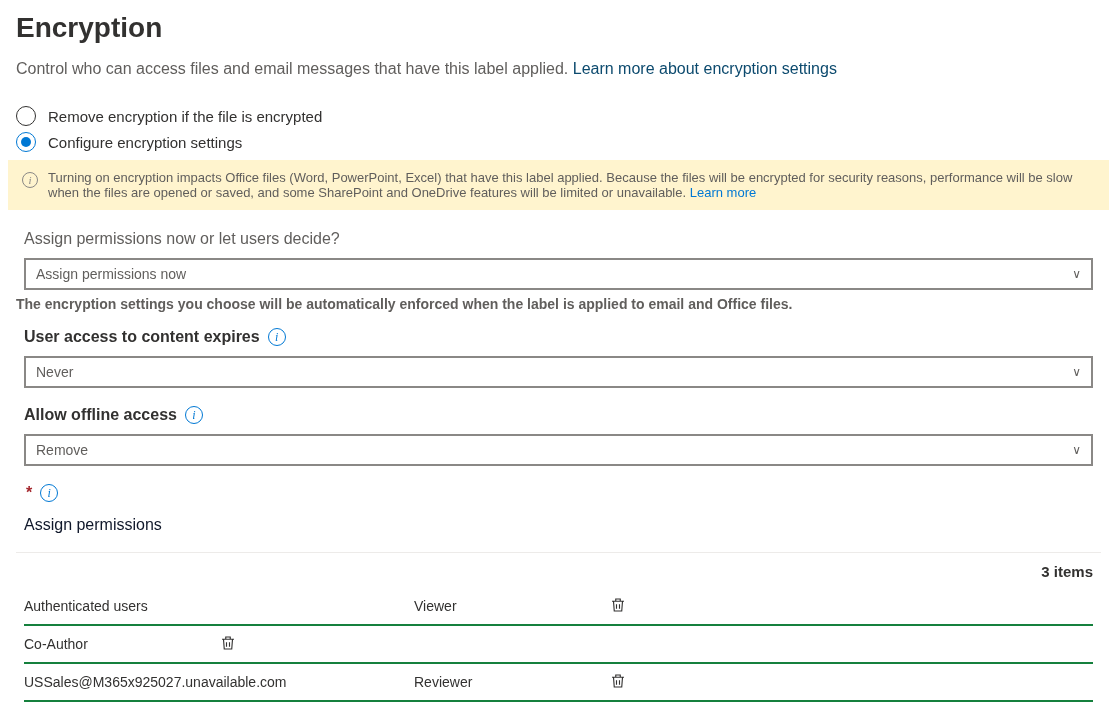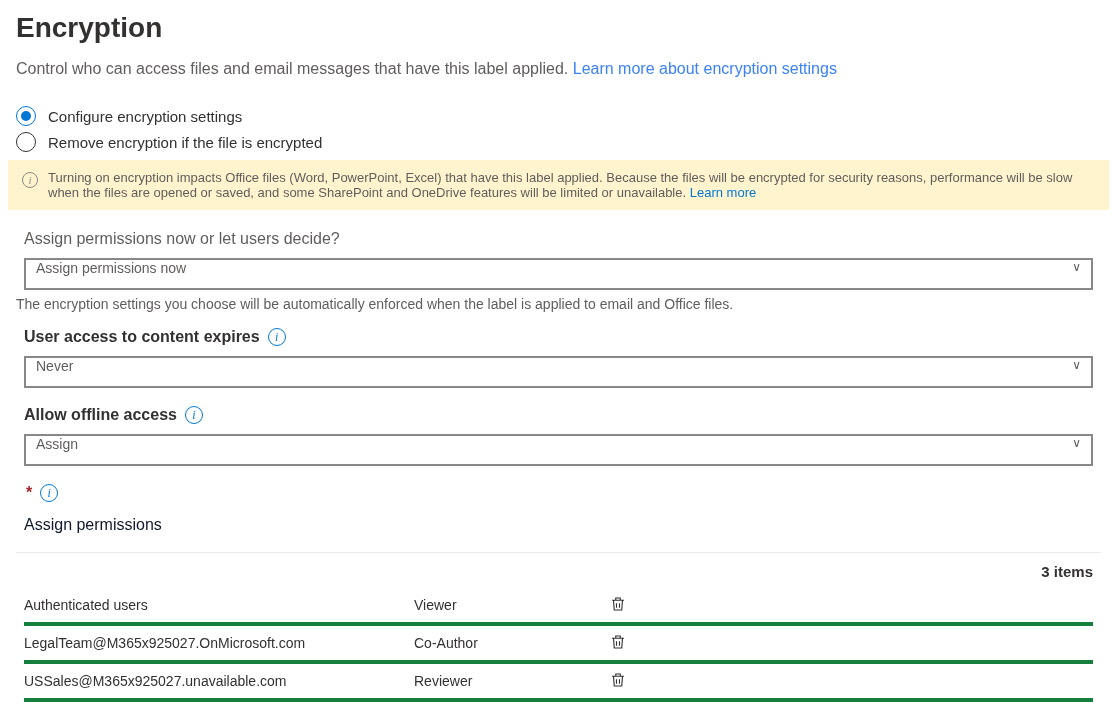--- a/index.html
+++ b/index.html
@@ -18,21 +18,21 @@
       font-size: 28px;
       font-weight: 600;
       margin-bottom: 16px;
     }
     .subtitle {
       font-size: 16px;
       color: #605e5c;
       margin-bottom: 28px;
     }
     .subtitle a {
-      color: #3b82f6;
+      color: #0c4a6e;
       text-decoration: none;
     }
     .radio-group {
       margin-bottom: 8px;
     }
     .radio-option {
       display: flex;
       align-items: center;
       margin-bottom: 6px;
       font-size: 15px;
@@ -122,21 +122,21 @@
       font-style: italic;
       color: #8a8886;
       font-family: serif;
     }
     .dropdown {
       width: 100%;
       height: 32px;
       border: 2px solid #8a8886;
       background: #fff;
       display: flex;
-      align-items: flex-start;
+      align-items: center;
       justify-content: space-between;
       padding: 0 10px;
       font-size: 14px;
       color: #605e5c;
       cursor: pointer;
     }
     .dropdown .caret {
       font-size: 12px;
       color: #605e5c;
     }
@@ -170,63 +170,64 @@
       padding-right: 8px;
     }
     .perm-table {
       width: 100%;
       padding-left: 8px;
       padding-right: 8px;
     }
     .perm-row {
       display: flex;
       align-items: center;
-      border-bottom: 4px solid #15803d;
+      border-bottom: 2px solid #15803d;
       height: 38px;
       font-size: 14px;
       color: #323130;
     }
     .perm-col-user {
       width: 390px;
     }
     .perm-col-role {
       width: 195px;
     }
     .perm-col-action {
       flex: 0 0 auto;
     }
     .trash-icon {
       width: 18px;
       height: 20px;
       cursor: pointer;
     }
     .help-text-outer {
       padding-left: 8px;
+      font-weight: bold;
     }
   </style>
 </head>
 <body>
 
 <h1>Encryption</h1>
 
 <p class="subtitle">
   <span>Control who can access files and email messages that have this label applied. </span><a href="#">Learn more about encryption settings</a>
 </p>
 
 <div class="radio-group">
+  <div class="radio-option">
+    <span class="radio-circle"></span>
+    <span>Remove encryption if the file is encrypted</span>
+  </div>
   <div class="radio-option">
     <span class="radio-circle selected">
         <span class="radio-inner"></span>
       </span>
     <span>Configure encryption settings</span>
   </div>
-  <div class="radio-option">
-    <span class="radio-circle"></span>
-    <span>Remove encryption if the file is encrypted</span>
-  </div>
 </div>
 
 <div class="info-banner">
   <span class="info-icon info-circle-grey">i</span>
   <div>
     <span>Turning on encryption impacts Office files (Word, PowerPoint, Excel) that have this label applied. Because the files will be encrypted for security reasons, performance will be slow when the files are opened or saved, and some SharePoint and OneDrive features will be limited or unavailable. </span><a href="#">Learn more</a>
   </div>
 </div>
 
 <div class="section">
@@ -250,21 +251,21 @@
     <span class="caret">∨</span>
   </div>
 </div>
 
 <div class="section">
   <div class="section-label bold">
     <span>Allow offline access</span>
     <span class="info-circle">i</span>
   </div>
   <div class="dropdown">
-    <span>Assign</span>
+    <span>Remove</span>
     <span class="caret">∨</span>
   </div>
 </div>
 
 <div class="section">
   <div class="section-label bold">
     <span class="required-star">*</span>
     <span class="info-circle">i</span>
   </div>
   <a href="#" class="assign-link">Assign permissions</a>
@@ -278,21 +279,20 @@
   <div class="perm-row">
     <div class="perm-col-user">Authenticated users</div>
     <div class="perm-col-role">Viewer</div>
     <div class="perm-col-action">
       <svg class="trash-icon" viewBox="0 0 24 24" fill="none" stroke="#323130" stroke-width="1.5">
           <path d="M4 7h16M9 7V4h6v3M6 7l1 13h10l1-13M10 11v6M14 11v6"></path>
         </svg>
     </div>
   </div>
   <div class="perm-row">
-    <div class="perm-col-user">LegalTeam@M365x925027.OnMicrosoft.com</div>
     <div class="perm-col-role">Co-Author</div>
     <div class="perm-col-action">
       <svg class="trash-icon" viewBox="0 0 24 24" fill="none" stroke="#323130" stroke-width="1.5">
           <path d="M4 7h16M9 7V4h6v3M6 7l1 13h10l1-13M10 11v6M14 11v6"></path>
         </svg>
     </div>
   </div>
   <div class="perm-row">
     <div class="perm-col-user">USSales@M365x925027.unavailable.com</div>
     <div class="perm-col-role">Reviewer</div>

